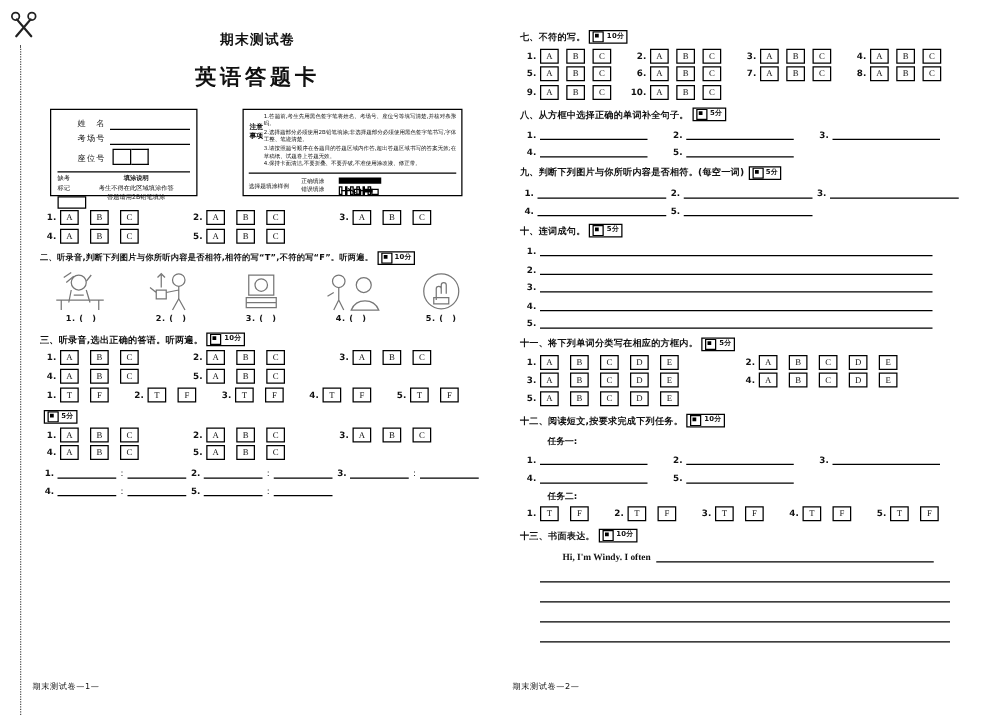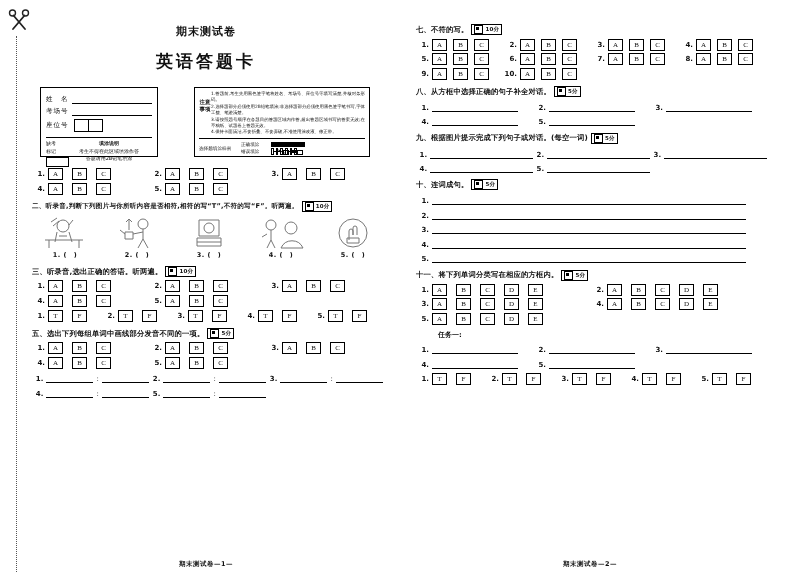--- a/index.html
+++ b/index.html
@@ -17,21 +17,21 @@
 
   
   .doc-sup{text-align:center;font-size:11px;font-weight:bold;letter-spacing:1px;margin-top:24px;}
   .doc-title{text-align:center;font-size:17px;font-weight:bold;letter-spacing:3px;margin-top:11px;}
   .part-title{text-align:center;font-size:13px;font-weight:bold;letter-spacing:1px;margin:12px 0 8px;}
 
   
   .info-row{position:relative;margin-top:14px;height:78px;}
   .idbox{position:absolute;left:14px;top:0;width:118px;height:70px;border:1.3px solid #000;
          padding:4px 5px;box-sizing:border-box;}
-  .idline{display:flex;align-items:center;font-size:6.5px;margin-top:3px;letter-spacing:1px;}
+  .idline{display:flex;align-items:flex-end;font-size:6.5px;margin-top:3px;letter-spacing:1px;margin-left:16px;}
   .idline .lbl{width:26px;flex:none;}
   .idline .rule{flex:1;border-bottom:1px solid #000;height:8px;}
   .seatgrid{display:flex;margin-left:2px;}
   .seatgrid i{display:block;width:13px;height:11px;border:1px solid #000;border-left:none;}
   .seatgrid i:first-child{border-left:1px solid #000;}
   .idfoot{border-top:1px solid #000;margin-top:5px;padding-top:2px;display:flex;font-size:5px;line-height:1.5;}
   .idfoot .lf{width:20px;flex:none;}
   .idfoot .rt{flex:1;text-align:center;}
   .idfoot .rt b{display:block;font-size:5px;}
   .markbox{width:21px;height:8px;border:1px solid #000;margin-top:2px;}
@@ -96,21 +96,21 @@
   .pic{width:62px;text-align:center;}
   .pic svg{display:block;margin:0 auto;}
   .piclab{font-size:6.5px;font-weight:bold;margin-top:1px;letter-spacing:.5px;}
 
   
   .wline{border-bottom:1px solid #000;height:15px;margin:0 10px 0 16px;}
   .writelead{font-size:7.5px;font-weight:bold;font-family:"Liberation Serif",serif;margin:5px 0 0 34px;display:flex;align-items:flex-end;}
   .writelead .rule{border-bottom:1px solid #000;height:10px;width:222px;margin-left:4px;}
   .tasklab{font-size:7px;font-weight:bold;margin:5px 0 1px 22px;}
 
-  .footer{position:absolute;bottom:11px;width:100%;text-align:center;font-size:6.5px;font-weight:bold;letter-spacing:.5px;}
+  .footer{position:absolute;bottom:26px;width:100%;text-align:left;font-size:6.5px;font-weight:normal;letter-spacing:.5px;}
 </style>
 </head>
 <body>
 
 <div class="sheet">
 
   <svg class="scissors" viewBox="0 0 26 26">
     <circle cx="6.5" cy="5" r="3" fill="none" stroke="#222" stroke-width="1.4"></circle>
     <circle cx="19.5" cy="5" r="3" fill="none" stroke="#222" stroke-width="1.4"></circle>
     <path d="M7.5 7.5 L19 21 M18.5 7.5 L7 21" stroke="#222" stroke-width="1.8" fill="none" stroke-linecap="round"></path>
@@ -369,21 +369,20 @@
             <span class="opt">T</span>
             <span class="opt">F</span>
             </span>
         </div>
       </div>
     </div>
 
 
     <div class="q">
       <div class="q-head">
-        <span class="qt">五、选出下列每组单词中画线部分发音不同的一项。</span>
         <span class="score">
           <i class="sicon"></i>
           <b class="sval">5分</b>
         </span>
       </div>
       <div class="optrows">
         <div class="optrow g3">
           <span class="cell item">
               <span class="num">1.</span>
             <span class="opt">A</span>
@@ -542,21 +541,21 @@
             <span class="opt">C</span>
             </span>
           <span class="cell"></span>
             <span class="cell"></span>
         </div>
       </div>
     </div>
 
     <div class="q">
       <div class="q-head">
-        <span class="qt">八、从方框中选择正确的句子补全对话。</span>
+        <span class="qt">八、从方框中选择正确的单词补全句子。</span>
         <span class="score">
           <i class="sicon"></i>
           <b class="sval">5分</b>
         </span>
       </div>
       <div class="optrows">
         <div class="blankrow g3">
           <span class="cell blank">
               <span class="num">1.</span>
               <span class="rule rule-m"></span>
@@ -579,21 +578,21 @@
               <span class="num">5.</span>
               <span class="rule rule-m"></span>
             </span>
           <span class="cell"></span>
         </div>
       </div>
     </div>
 
     <div class="q">
       <div class="q-head">
-        <span class="qt">九、根据图片提示完成下列句子或对话。(每空一词)</span>
+        <span class="qt">九、判断下列图片与你所听内容是否相符。(每空一词)</span>
         <span class="score">
           <i class="sicon"></i>
           <b class="sval">5分</b>
         </span>
       </div>
       <div class="optrows">
         <div class="blankrow g3">
           <span class="cell blank">
               <span class="num">1.</span>
               <span class="rule rule-l"></span>
@@ -716,20 +715,27 @@
             <span class="opt">C</span>
             <span class="opt">D</span>
             <span class="opt">E</span>
             </span>
           <span class="cell"></span>
         </div>
       </div>
     </div>
 
     <div class="q">
+      <div class="q-head">
+        <span class="qt">十二、阅读短文,按要求完成下列任务。</span>
+        <span class="score">
+          <i class="sicon"></i>
+          <b class="sval">10分</b>
+        </span>
+      </div>
       <div class="tasklab">任务一:</div>
       <div class="optrows">
         <div class="blankrow g3">
           <span class="cell blank">
               <span class="num">1.</span>
               <span class="rule rule-m"></span>
             </span>
           <span class="cell blank">
               <span class="num">2.</span>
               <span class="rule rule-m"></span>
@@ -744,20 +750,21 @@
               <span class="num">4.</span>
               <span class="rule rule-m"></span>
             </span>
           <span class="cell blank">
               <span class="num">5.</span>
               <span class="rule rule-m"></span>
             </span>
           <span class="cell"></span>
         </div>
       </div>
+      <div class="tasklab">任务二:</div>
       <div class="optrows">
         <div class="optrow g5">
           <span class="cell item">
               <span class="num">1.</span>
             <span class="opt">T</span>
             <span class="opt">F</span>
             </span>
           <span class="cell item">
               <span class="num">2.</span>
             <span class="opt">T</span>
@@ -775,16 +782,33 @@
             </span>
           <span class="cell item">
               <span class="num">5.</span>
             <span class="opt">T</span>
             <span class="opt">F</span>
             </span>
         </div>
       </div>
     </div>
 
+    <div class="q">
+      <div class="q-head">
+        <span class="qt">十三、书面表达。</span>
+        <span class="score">
+          <i class="sicon"></i>
+          <b class="sval">10分</b>
+        </span>
+      </div>
+      <div class="writelead">
+        <span>Hi, I'm Windy. I often</span>
+        <span class="rule"></span>
+      </div>
+      <div class="wline"></div>
+      <div class="wline"></div>
+      <div class="wline"></div>
+      <div class="wline"></div>
+    </div>
 
     <div class="footer">期末测试卷—2—</div>
   </div>
 </div>
 
 </body></html>

